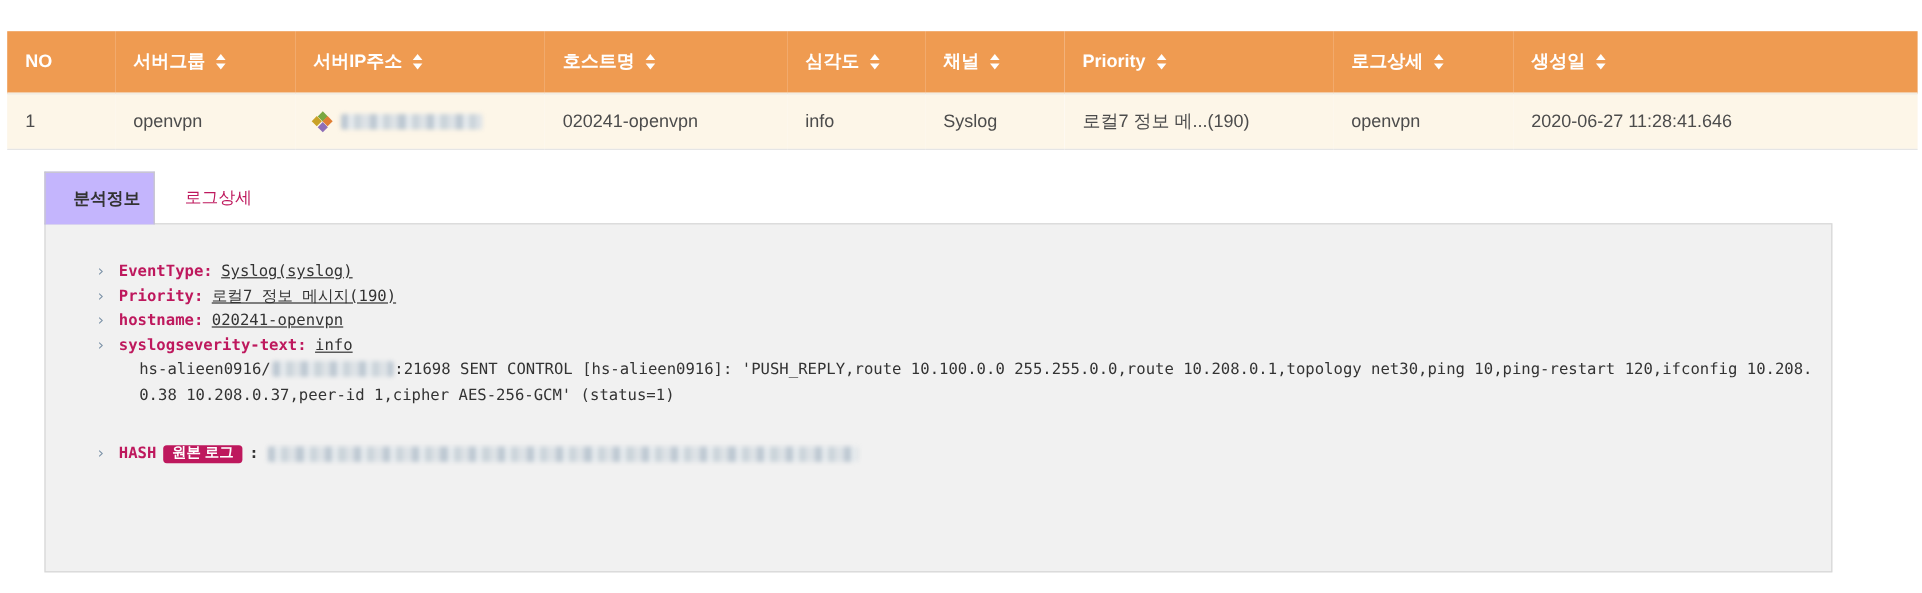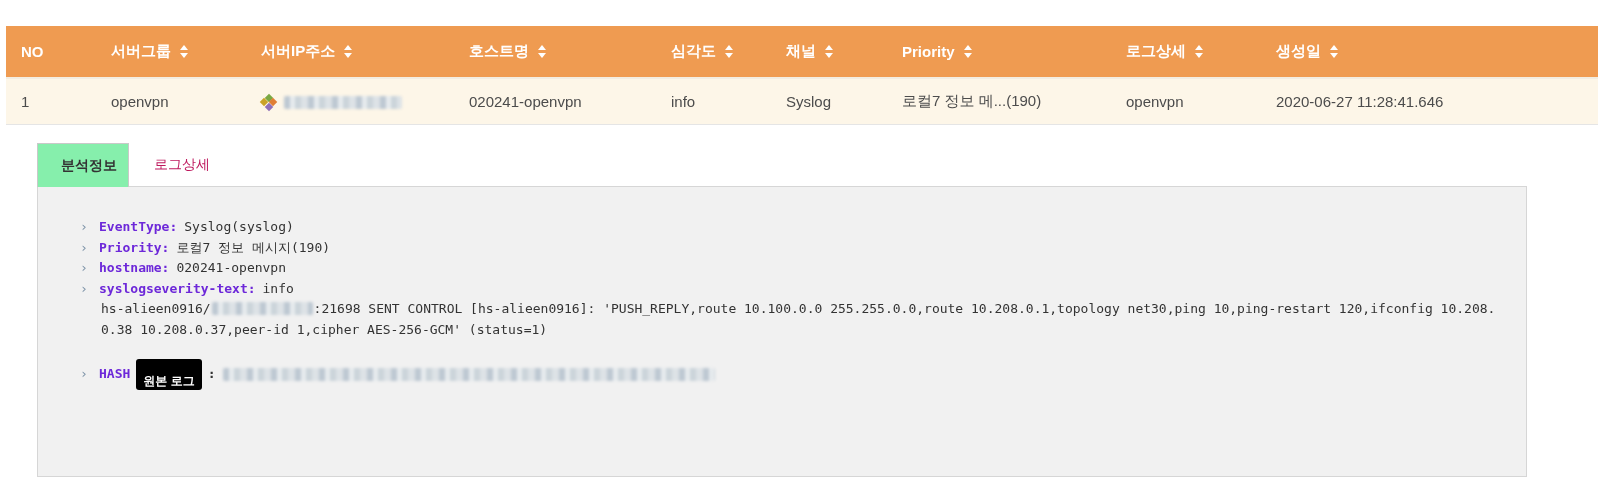--- a/index.html
+++ b/index.html
@@ -58,21 +58,21 @@
   }
   .ip-blur   { width: 118px; }
   .msg-blur  { width: 101px; margin: 0 1px; position: relative; top: -1px; }
   .hash-blur { width: 492px; margin-left: 8px; }
 
   
   .tabs { position: absolute; left: 37px; top: 143px; display: flex; align-items: stretch; z-index: 2; }
   .tab { height: 44px; display: flex; align-items: center; justify-content: center; font-size: 14px; cursor: pointer; }
   .tab.active {
     width: 92px;
-    background: #86efac;
+    background: #c4b5fd;
     border: 1px solid #c9c9c9;
     border-bottom: none;
     font-weight: 700;
     color: #333333;
     padding-left: 12px;
   }
   .tab.inactive { padding: 0 25px; color: #be185d; }
 
   
   .panel {
@@ -82,39 +82,39 @@
     border: 1px solid #d6d6d6;
     padding: 30px 12px 0 42px;
     font-family: "DejaVu Sans Mono", monospace;
     font-size: 13px;
     line-height: 20.6px;
     color: #333333;
     z-index: 1;
   }
   .chev { display: inline-block; width: 12px; margin-right: 7px; color: #7d93a8; font-size: 13px; }
   .chev::before { content: "\203A"; }
-  .k { font-weight: 700; color: #6d28d9; margin-right: 7px; }
-  .v { color: #333333; }
+  .k { font-weight: 700; color: #be185d; margin-right: 7px; }
+  .v { color: #333333; text-decoration: underline; }
   .msg-body {
-    margin-left: 21px;
+    margin-left: 36px;
     width: 1396px;
     word-break: break-all;
     white-space: pre-wrap;
   }
-  .hash-row { margin-top: 18px; display: flex; align-items: center; }
+  .hash-row { margin-top: 28px; display: flex; align-items: center; }
   .hash-row .k { margin-right: 4px; }
   .badge {
     display: inline-block;
     font-family: "Liberation Sans", sans-serif;
     font-size: 12px;
     font-weight: 700;
     color: #ffffff;
-    background: #000000;
+    background: #be185d;
     border-radius: 3px;
-    padding: 16px 7px 3px;
+    padding: 0 7px 3px;
     margin: 0 6px 0 2px;
     line-height: 1;
   }
   .hash-sep { font-weight: 700; color: #333; }
 </style>
 </head>
 <body>
 
 <div class="table-wrap">
   <table>

